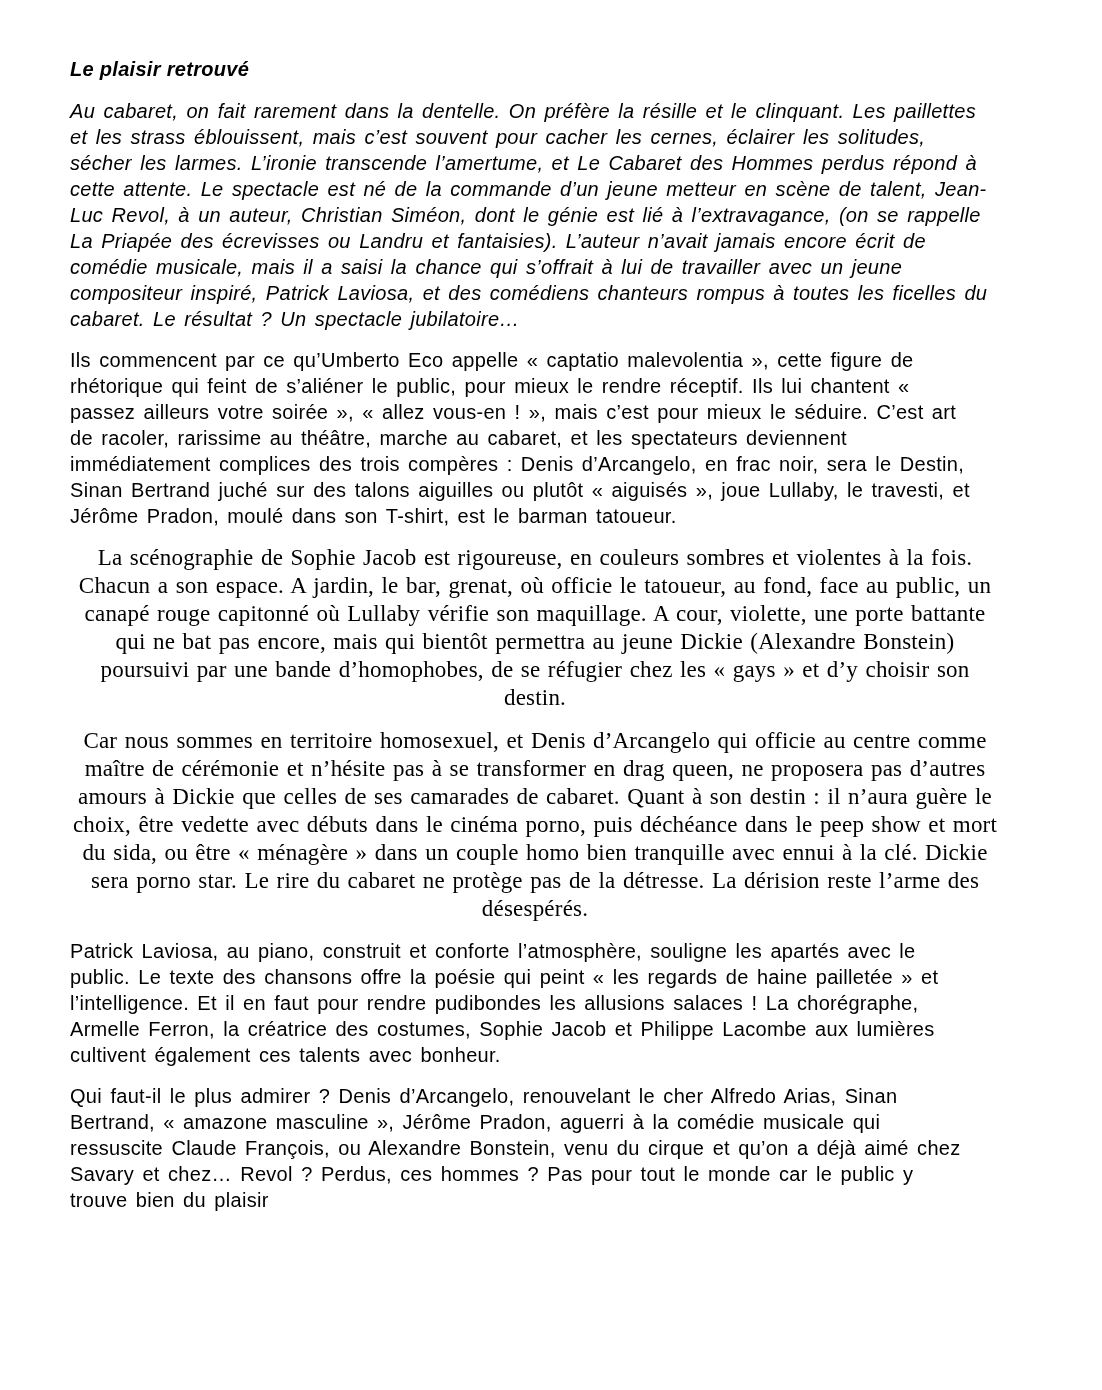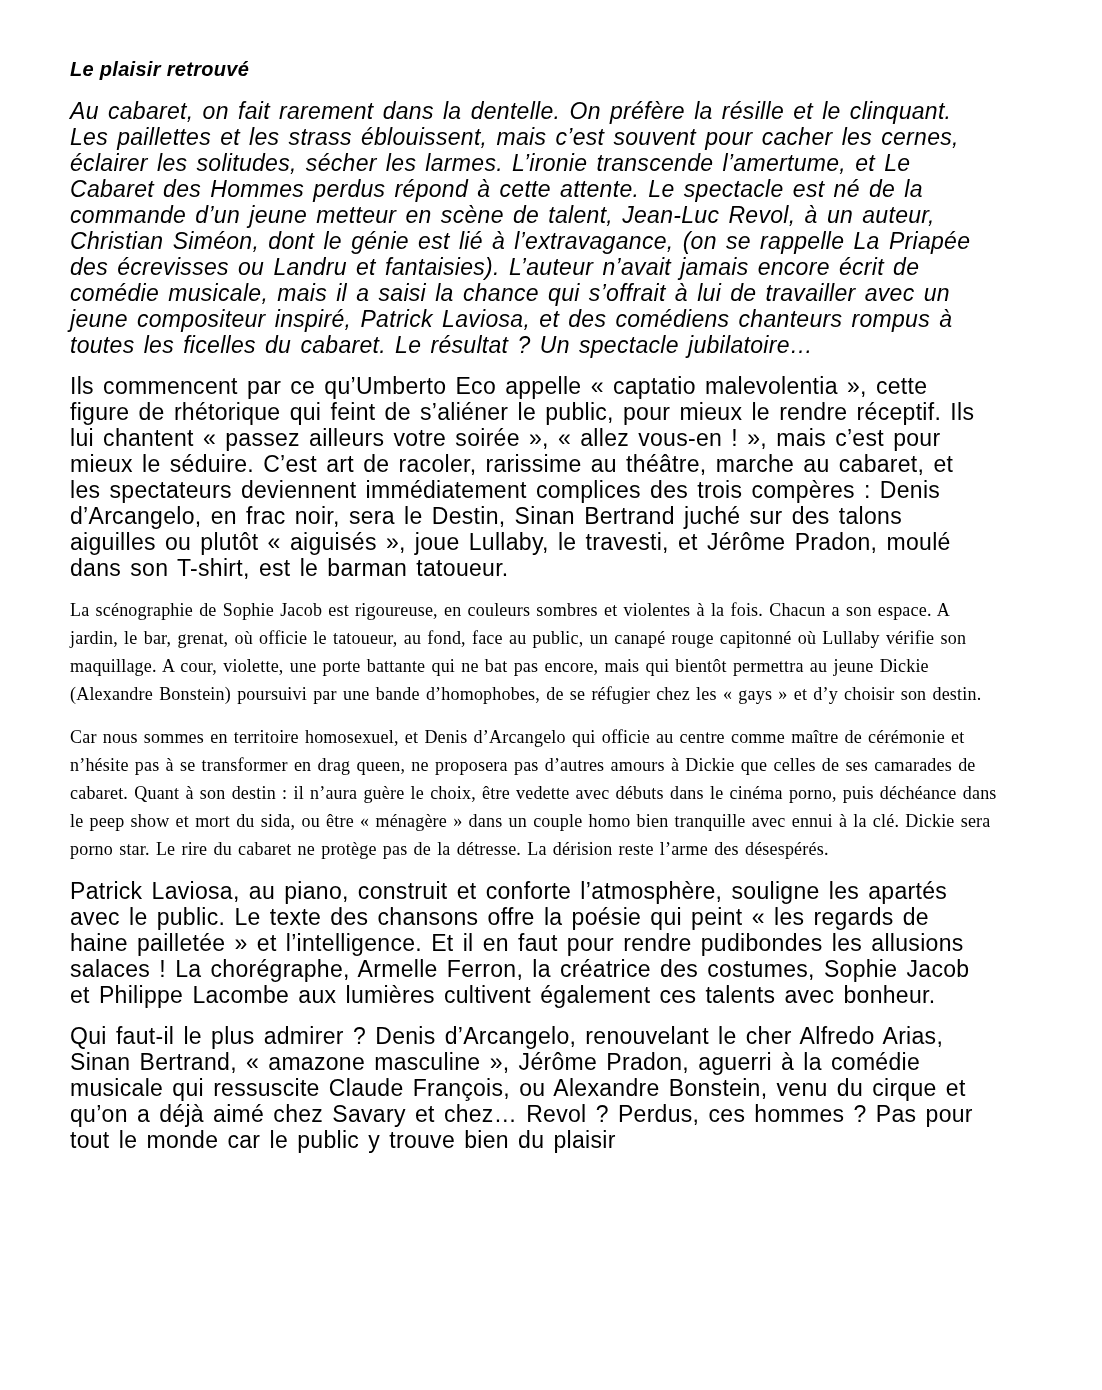--- a/index.html
+++ b/index.html
@@ -24,37 +24,38 @@
     font-size: 20px;
     line-height: 26px;
     margin: 0 0 16px 0;
     letter-spacing: 0.3px;
   }
   p.para {
     margin: 0 0 15px 0;
   }
   p.sans {
     font-family: "Liberation Sans", sans-serif;
-    font-size: 23px;
+    font-size: 20px;
     line-height: 26px;
     letter-spacing: 0.3px;
     word-spacing: 2.5px;
     max-width: 905px;
   }
   p.sans.italic {
     font-style: italic;
     max-width: 920px;
   }
   p.serif {
     font-family: "Liberation Serif", serif;
-    font-size: 18px;
+    font-size: 23px;
     line-height: 28px;
     letter-spacing: 0.2px;
     word-spacing: 1.5px;
     max-width: 972px;
+    text-align: center;
   }
   p.gap-before {
     margin-top: 15px;
   }
 </style>
 </head>
 <body>
 
 <div class="page">
   <h1 class="doc-title">Le plaisir retrouvé</h1>

